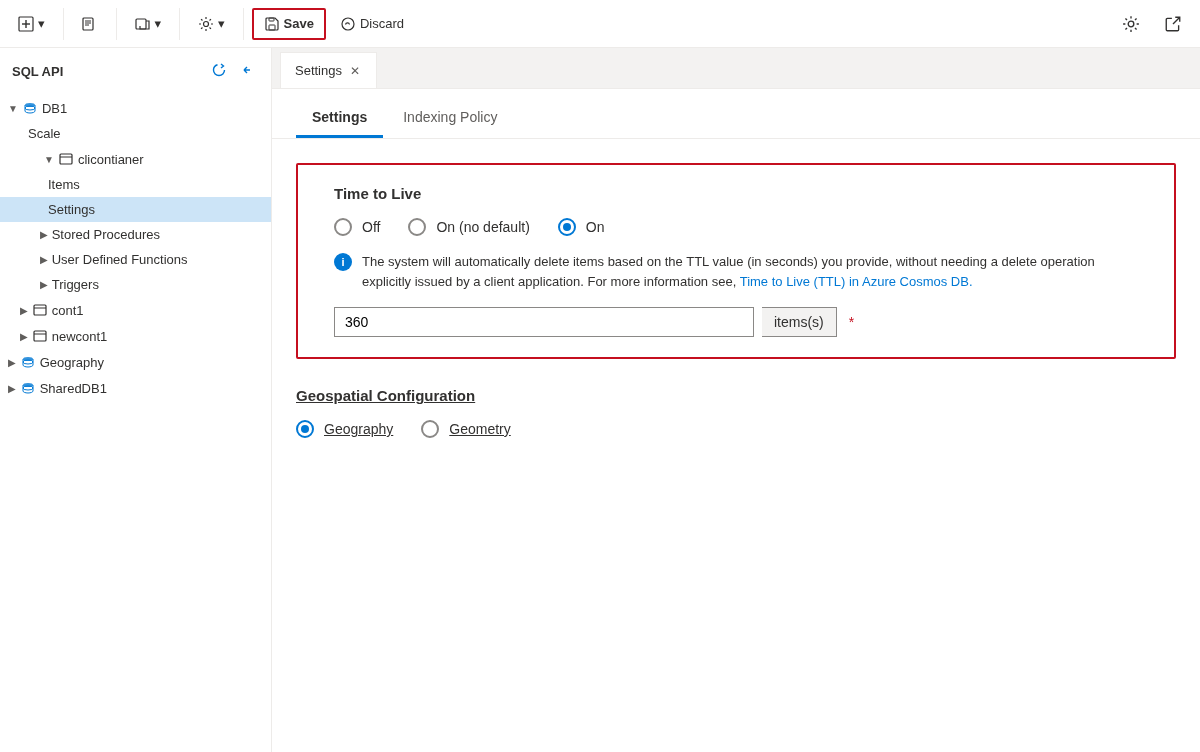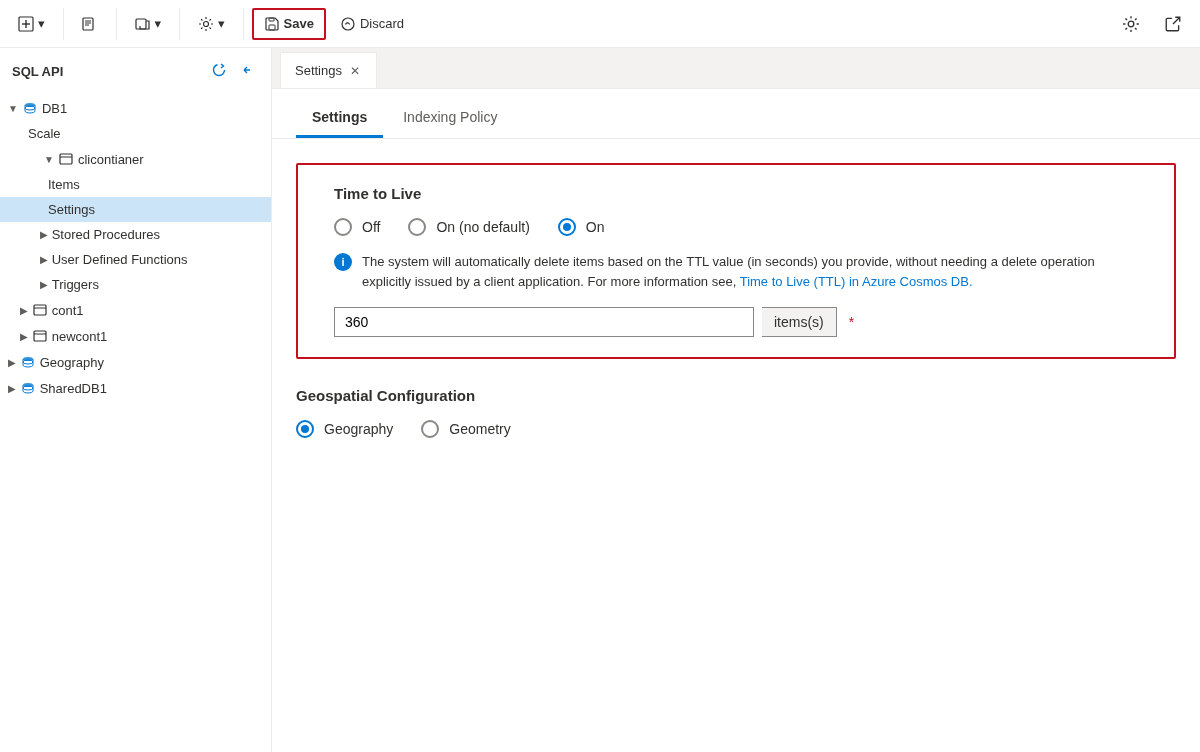--- a/index.html
+++ b/index.html
@@ -102,21 +102,21 @@
       border: 1px solid #8a8886; padding: 6px 10px; font-size: 14px;
       width: 420px; outline: none;
     }
     .ttl-suffix {
       background: #f3f2f1; border: 1px solid #8a8886; border-left: none;
       padding: 6px 12px; font-size: 14px; color: #323130;
     }
     .required-star { color: #c50f1f; font-size: 14px; margin-left: 4px; }
 
     
-    .geo-section { max-width: 880px; }
+    .geo-section { max-width: 880px; text-decoration: underline; }
     .geo-title { font-size: 15px; font-weight: 600; margin-bottom: 16px; }
 
     
     .icon-svg { width: 16px; height: 16px; fill: currentColor; display: inline-block; vertical-align: middle; }
   </style>
 </head>
 <body>
 
 <div class="toolbar">
 

